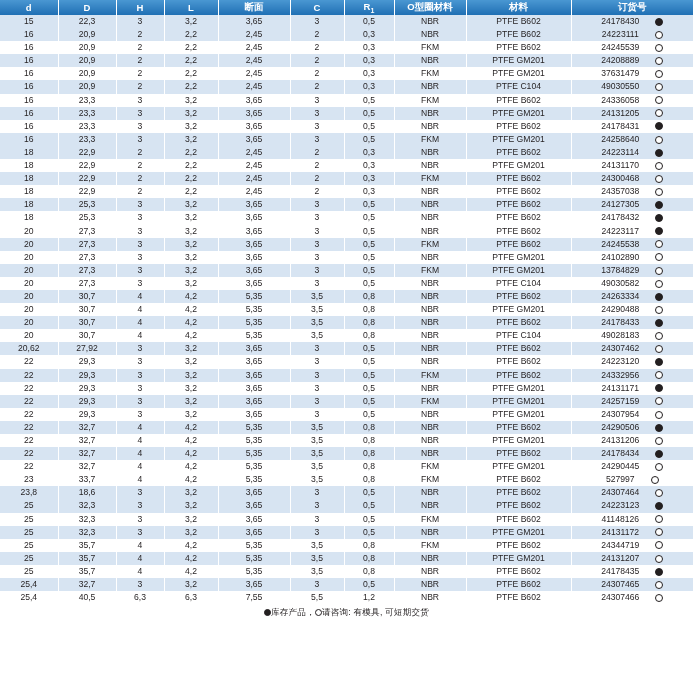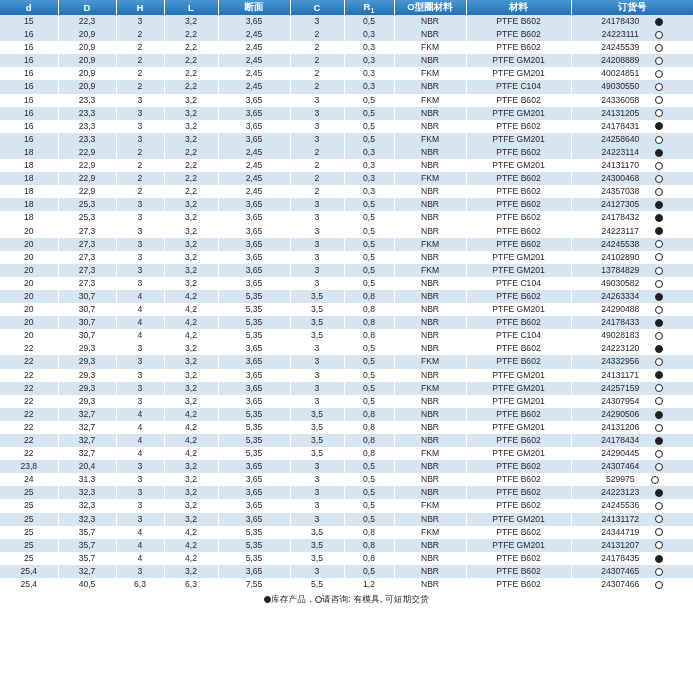--- a/index.html
+++ b/index.html
@@ -204,21 +204,21 @@
       <tr class="even">
         <td>16</td>
         <td>20,9</td>
         <td>2</td>
         <td>2,2</td>
         <td>2,45</td>
         <td>2</td>
         <td>0,3</td>
         <td>FKM</td>
         <td>PTFE GM201</td>
-        <td class="order-cell"><span class="order-text">40024851</span><span class="circle"></span></td>
+        <td class="order-cell"><span class="order-text">37631479</span><span class="circle"></span></td>
       </tr>
       <tr class="odd">
         <td>16</td>
         <td>20,9</td>
         <td>2</td>
         <td>2,2</td>
         <td>2,45</td>
         <td>2</td>
         <td>0,3</td>
         <td>NBR</td>
@@ -446,20 +446,32 @@
         <td>30,7</td>
         <td>4</td>
         <td>4,2</td>
         <td>5,35</td>
         <td>3,5</td>
         <td>0,8</td>
         <td>NBR</td>
         <td>PTFE C104</td>
         <td class="order-cell"><span class="order-text">49028183</span><span class="circle"></span></td>
       </tr>
+      <tr class="odd">
+        <td>20,62</td>
+        <td>27,92</td>
+        <td>3</td>
+        <td>3,2</td>
+        <td>3,65</td>
+        <td>3</td>
+        <td>0,5</td>
+        <td>NBR</td>
+        <td>PTFE B602</td>
+        <td class="order-cell"><span class="order-text">24307462</span><span class="circle"></span></td>
+      </tr>
       <tr class="even">
         <td>22</td>
         <td>29,3</td>
         <td>3</td>
         <td>3,2</td>
         <td>3,65</td>
         <td>3</td>
         <td>0,5</td>
         <td>NBR</td>
         <td>PTFE B602</td>
@@ -554,43 +566,43 @@
         <td>32,7</td>
         <td>4</td>
         <td>4,2</td>
         <td>5,35</td>
         <td>3,5</td>
         <td>0,8</td>
         <td>FKM</td>
         <td>PTFE GM201</td>
         <td class="order-cell"><span class="order-text">24290445</span><span class="circle"></span></td>
       </tr>
+      <tr class="even">
+        <td>23</td>
+        <td>33,7</td>
+        <td>4</td>
+        <td>4,2</td>
+        <td>5,35</td>
+        <td>3,5</td>
+        <td>0,8</td>
+        <td>FKM</td>
+        <td>PTFE B602</td>
+        <td class="order-cell"><span class="order-text">527997</span><span class="circle"></span></td>
+      </tr>
       <tr class="odd">
         <td>23,8</td>
-        <td>20,4</td>
+        <td>18,6</td>
         <td>3</td>
         <td>3,2</td>
         <td>3,65</td>
         <td>3</td>
         <td>0,5</td>
         <td>NBR</td>
         <td>PTFE B602</td>
         <td class="order-cell"><span class="order-text">24307464</span><span class="circle"></span></td>
-      </tr>
-      <tr class="even">
-        <td>24</td>
-        <td>31,3</td>
-        <td>3</td>
-        <td>3,2</td>
-        <td>3,65</td>
-        <td>3</td>
-        <td>0,5</td>
-        <td>NBR</td>
-        <td>PTFE B602</td>
-        <td class="order-cell"><span class="order-text">529975</span><span class="circle"></span></td>
       </tr>
       <tr class="odd">
         <td>25</td>
         <td>32,3</td>
         <td>3</td>
         <td>3,2</td>
         <td>3,65</td>
         <td>3</td>
         <td>0,5</td>
         <td>NBR</td>
@@ -600,21 +612,21 @@
       <tr class="even">
         <td>25</td>
         <td>32,3</td>
         <td>3</td>
         <td>3,2</td>
         <td>3,65</td>
         <td>3</td>
         <td>0,5</td>
         <td>FKM</td>
         <td>PTFE B602</td>
-        <td class="order-cell"><span class="order-text">24245536</span><span class="circle"></span></td>
+        <td class="order-cell"><span class="order-text">41148126</span><span class="circle"></span></td>
       </tr>
       <tr class="odd">
         <td>25</td>
         <td>32,3</td>
         <td>3</td>
         <td>3,2</td>
         <td>3,65</td>
         <td>3</td>
         <td>0,5</td>
         <td>NBR</td>

